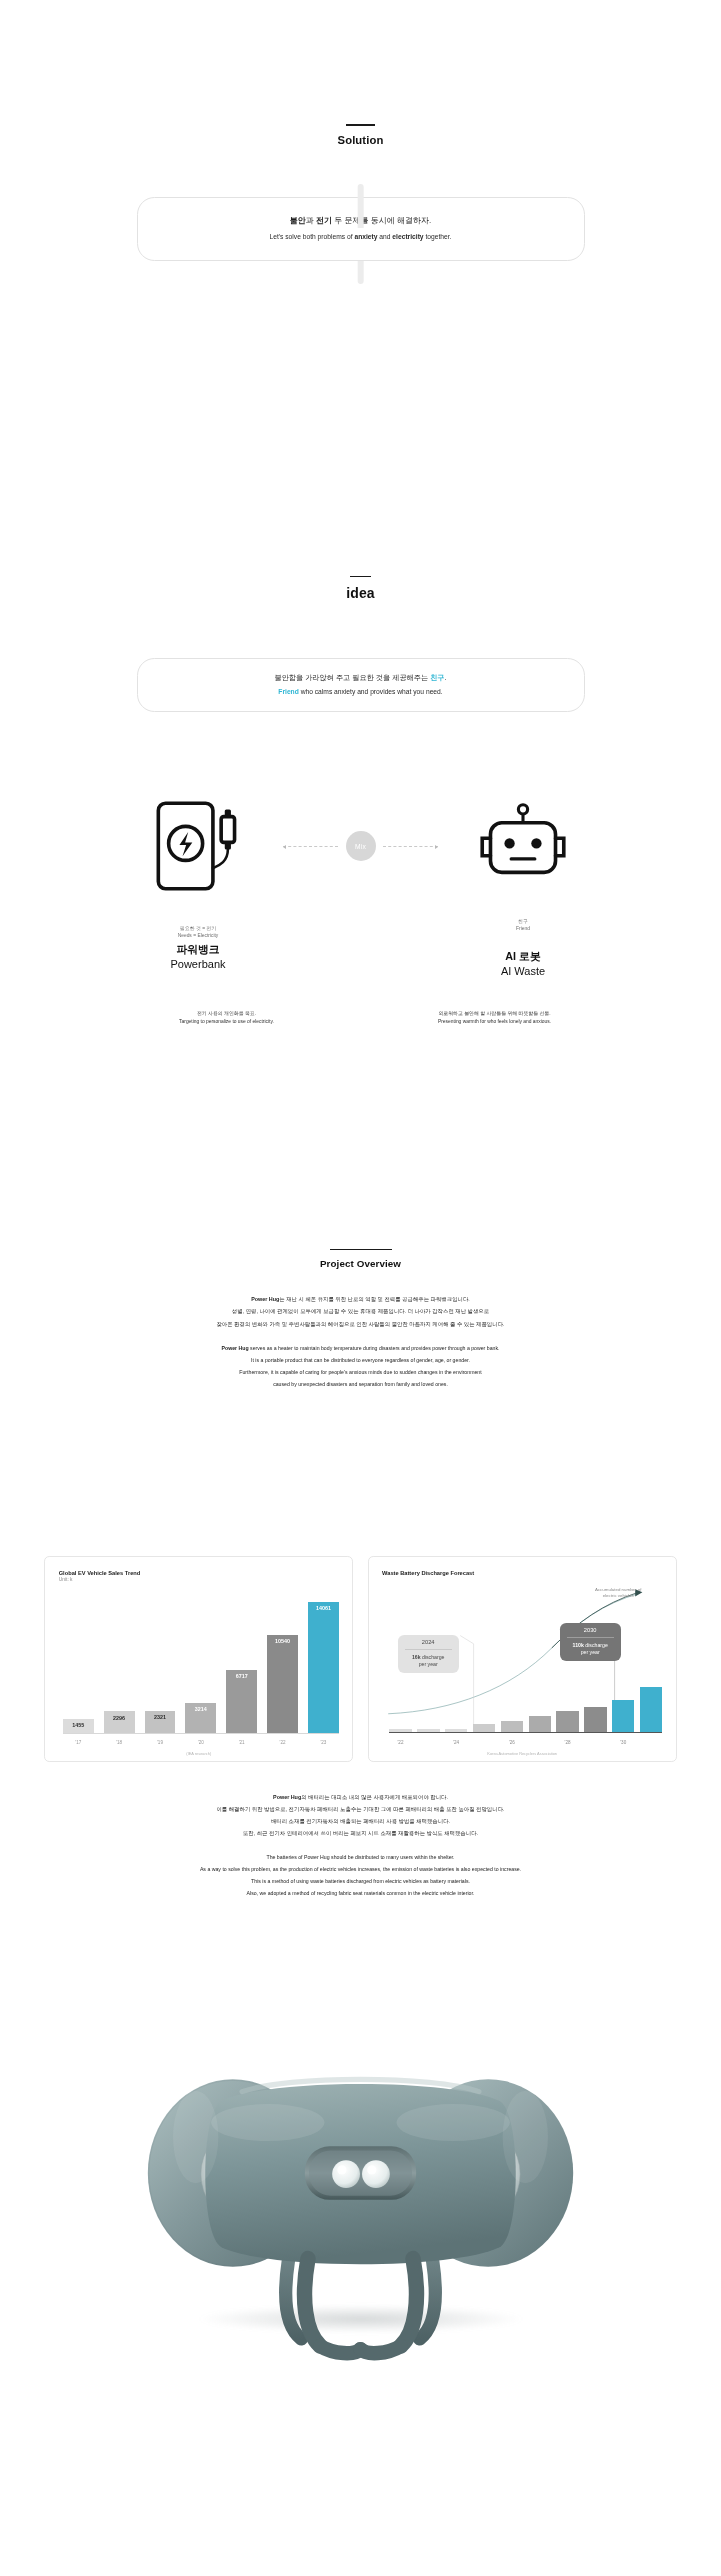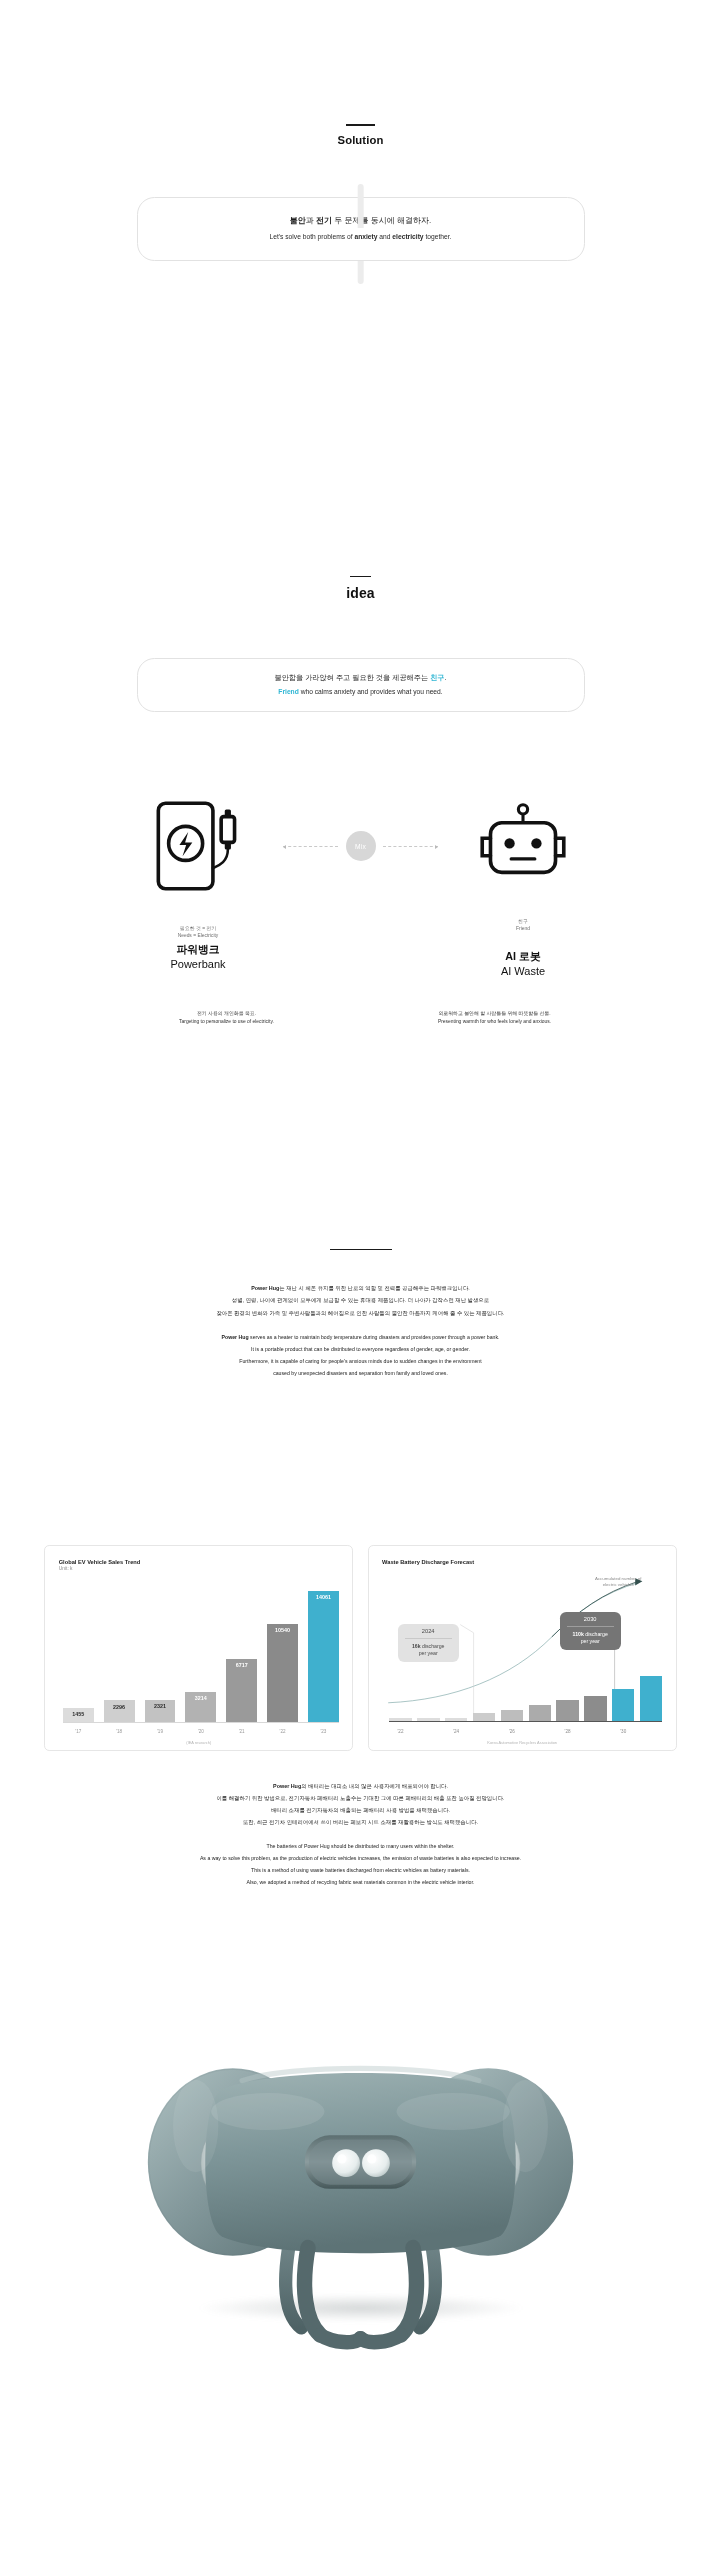--- a/index.html
+++ b/index.html
@@ -268,20 +268,21 @@
     <div style="width:31px"></div>
     <div class="caption" style="width:237px;">
       <div class="cap-ko">외로워하고 불안해 할 사람들을 위해 따뜻함을 선물.</div>
       <div class="cap-en">Presenting warmth for who feels lonely and anxious.</div>
     </div>
   </div>
 
   <div style="height:222px"></div>
   <div class="sec-head">
     <div class="sec-rule" style="width:62px;height:1.5px;"></div>
+    <div class="sec-title" style="font-size:9.8px;">Project Overview</div>
   </div>
 
   <div style="height:24px"></div>
   <div class="para">
     <p>
       <span class="b">Power Hug</span><span id="ko0">는 재난 시 체온 유지를 위한 난로의 역할 및 전력를 공급해주는 파워뱅크입니다.</span>
     </p>
     <p>성별, 연령, 나이에 관계없이 모두에게 보급할 수 있는 휴대용 제품입니다. 더 나아가 갑작스런 재난 발생으로</p>
     <p>찾아온 환경의 변화와 가족 및 주변사람들과의 헤어짐으로 인한 사람들의 불안한 마음까지 케어해 줄 수 있는 제품입니다.</p>
   </div>

